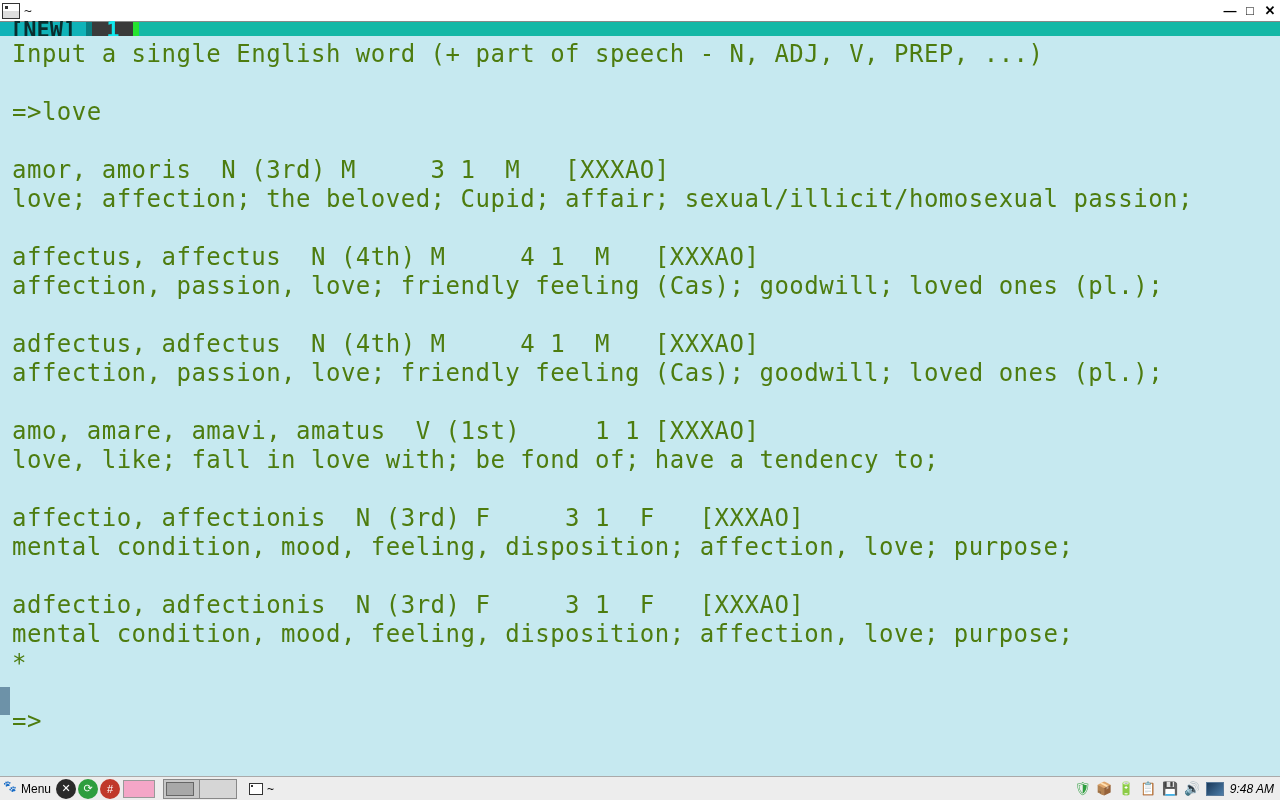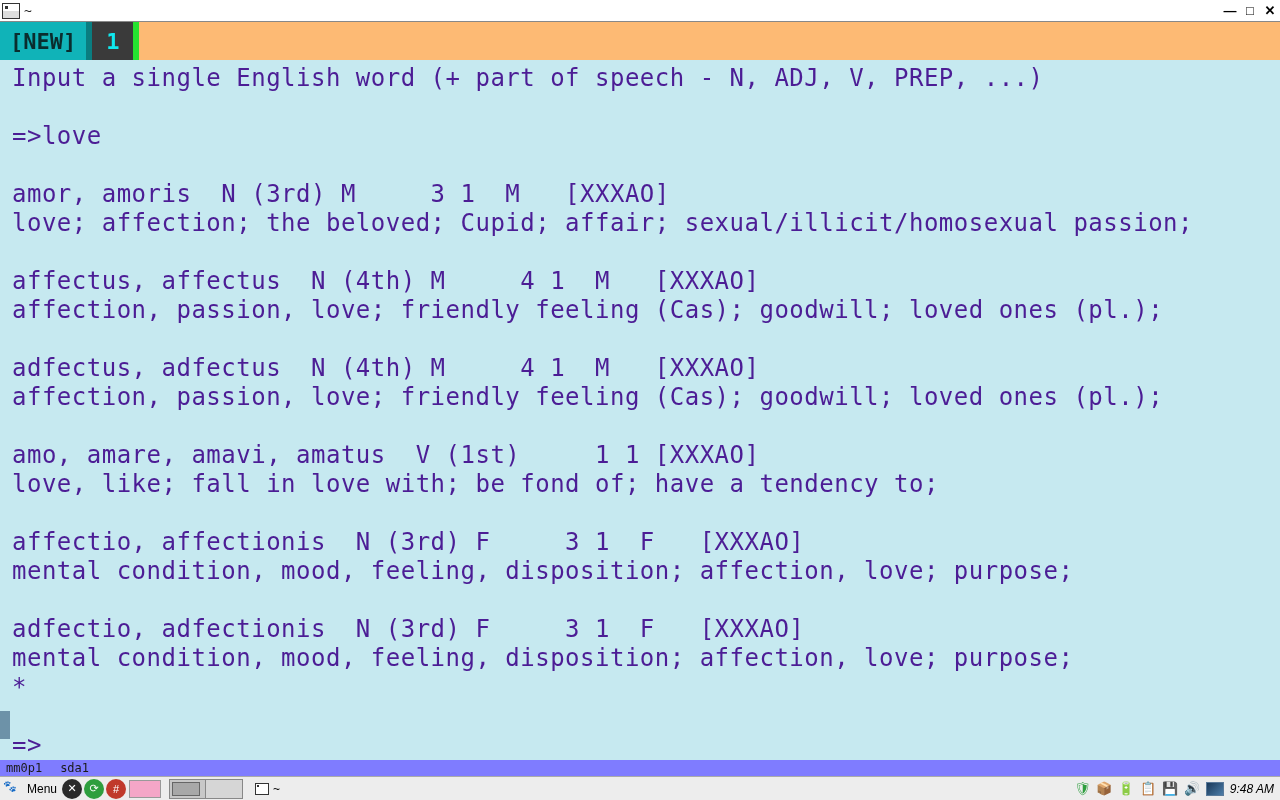--- a/index.html
+++ b/index.html
@@ -51,22 +51,22 @@
     display: flex;
     align-items: center;
     justify-content: center;
     font-weight: bold;
     font-size: 13px;
     color: #000;
     font-family: sans-serif;
     cursor: pointer;
   }
   .statusbar {
-    height: 38px;
-    background: #fdba74;
+    height: 14px;
+    background: #14b8a6;
     color: #cdeaf0;
     display: flex;
     align-items: stretch;
     font-size: 22px;
     font-weight: bold;
     font-family: monospace;
   }
   .statusbar .seg-new {
     background: #10b3b8;
     color: #0a2d2e;
@@ -88,21 +88,21 @@
   .statusbar .seg-sep2 {
     width: 6px;
     background: #25e330;
   }
   .statusbar .seg-rest {
     flex: 1;
   }
   .terminal {
     flex: 1;
     background: #c6e9f0;
-    color: #4c1d95;
+    color: #4d7c0f;
     font-family: monospace;
     font-size: 24px;
     line-height: 29px;
     padding: 4px 12px;
     white-space: pre;
     overflow: hidden;
     position: relative;
     letter-spacing: 0.5px;
   }
   .terminal .left-edge-marker {
@@ -128,21 +128,21 @@
     background: #ededed;
     border-top: 1px solid #aaa;
     display: flex;
     align-items: center;
     font-size: 12px;
     font-family: sans-serif;
   }
   .taskbar .menu-btn {
     display: flex;
     align-items: center;
-    gap: 9px;
+    gap: 3px;
     padding: 0 4px;
     height: 100%;
     cursor: pointer;
   }
   .taskbar .menu-btn .paw {
     width: 14px; height: 14px;
     position: relative;
   }
   .taskbar .menu-btn .paw::before {
     content: "🐾";
@@ -279,24 +279,20 @@
 
 <span>affectio, affectionis  N (3rd) F     3 1  F   [XXXAO]</span>
 <span>mental condition, mood, feeling, disposition; affection, love; purpose;</span>
 
 <span>adfectio, adfectionis  N (3rd) F     3 1  F   [XXXAO]</span>
 <span>mental condition, mood, feeling, disposition; affection, love; purpose;</span>
 <span>*</span>
 <span class="left-edge-marker" style="top:651px"></span>
 <span>=&gt;</span></div>
 
-  <div class="devbar">
-    <span>mm0p1</span>
-    <span>sda1</span>
-  </div>
 
   <div class="taskbar">
     <div class="menu-btn">
       <span class="paw"></span>
       <span>Menu</span>
     </div>
     <div class="tray-icon circ-dark">✕</div>
     <div class="tray-icon circ-green">⟳</div>
     <div class="tray-icon circ-red">#</div>
     <div class="swatch-pink"></div>

